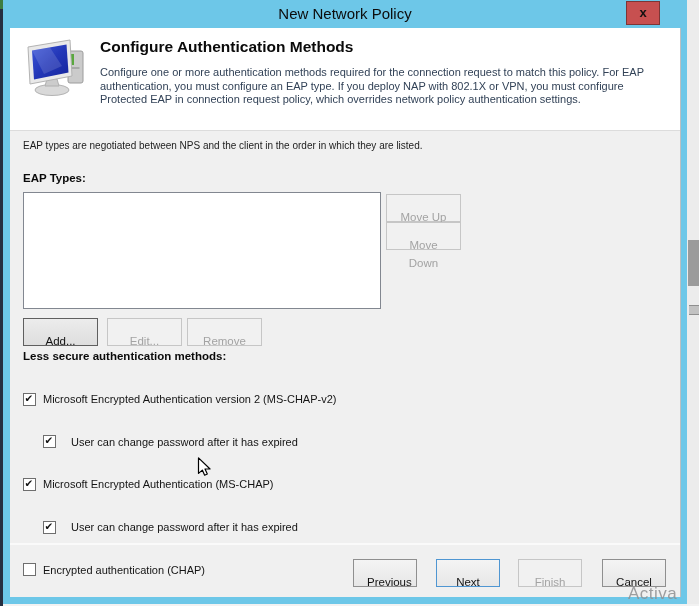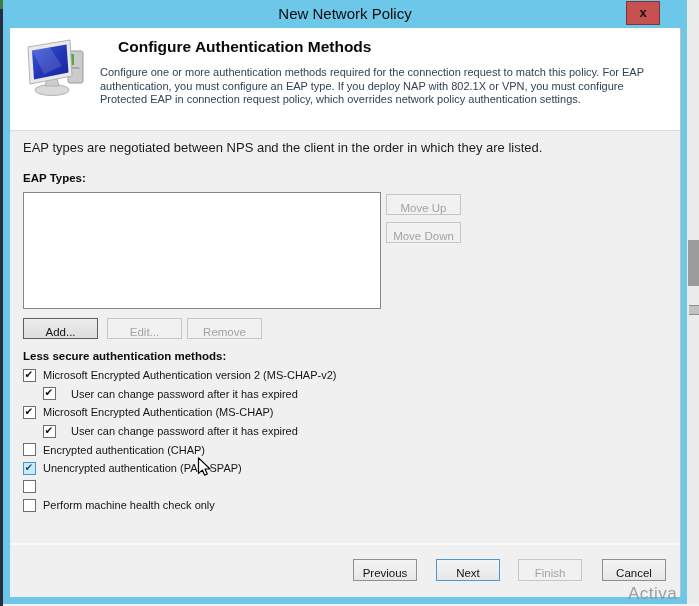--- a/index.html
+++ b/index.html
@@ -26,47 +26,47 @@
     font-size:13px;font-weight:bold;text-align:center;line-height:21px;cursor:default;
   }
   .content{
     position:absolute;left:7px;top:28px;width:670px;height:569px;background:#f0f0f0;
     border-right:1px solid rgba(90,100,110,.35);
   }
 
   
   .wiz-header{position:absolute;left:0;top:0;width:100%;height:102px;background:#ffffff;border-bottom:1px solid #dcdcdc;}
   .wiz-icon{position:absolute;left:12px;top:8px;width:68px;height:62px;}
-  .wiz-title{position:absolute;left:90px;top:10px;font-size:15.5px;font-weight:bold;color:#0a0a0a;margin-left:18px;}
+  .wiz-title{position:absolute;left:90px;top:10px;font-size:15.5px;font-weight:bold;color:#0a0a0a;}
   .wiz-desc{position:absolute;left:90px;top:38px;width:566px;font-size:11px;line-height:13.6px;color:#324257;}
 
   
-  .info-text{position:absolute;left:13px;top:112px;font-size:13px;color:#1c1c1c;}
+  .info-text{position:absolute;left:13px;top:112px;font-size:10px;color:#1c1c1c;}
   .eap-label{position:absolute;left:13px;top:144px;font-size:11.5px;font-weight:bold;color:#0a0a0a;}
   .eap-list{position:absolute;left:13px;top:164px;width:358px;height:117px;background:#ffffff;border:1px solid #828790;box-sizing:border-box;}
 
   .btn{
     position:absolute;width:75px;height:21px;box-sizing:border-box;
     background:linear-gradient(#f4f4f4,#e7e7e7);border:1px solid #8f8f8f;
     font-family:"Liberation Sans",sans-serif;font-size:11.5px;color:#141414;
-    text-align:center;line-height:18px;padding:4px;cursor:default;
+    text-align:center;line-height:18px;padding:13px;cursor:default;
   }
   .btn.disabled{border-color:#c6c6c6;color:#a3a3a3;background:#f1f1f1;}
   .btn.strong{border-color:#5f5f5f;background:linear-gradient(#ececec,#dedede);}
   .btn.focus-blue{border-color:#4f96d2;}
 
   .btn-moveup{left:376px;top:166px;}
   .btn-movedown{left:376px;top:194px;}
   .btn-add{left:13px;top:290px;}
   .btn-edit{left:97px;top:290px;}
   .btn-remove{left:177px;top:290px;}
 
   .less-label{position:absolute;left:13px;top:322px;font-size:11.5px;font-weight:bold;color:#0a0a0a;}
   .cb-list{position:absolute;left:13px;top:338px;width:620px;}
-  .cbrow{display:flex;align-items:center;height:18.6px;}
+  .cbrow{display:flex;align-items:center;height:18.6px;margin-top:24px;}
   .cbrow.indent{padding-left:20px;gap:8px;}
   .cbox{
     width:13px;height:13px;box-sizing:border-box;border:1px solid #6e6e6e;background:#fff;
     margin-right:7px;flex:0 0 auto;position:relative;
   }
   .cbox[data-state="checked"]::after{
     content:"\2714";position:absolute;left:0.5px;top:-2px;font-size:10.5px;color:#141414;
   }
   .cbox[data-state="checked-hot"]{border-color:#3e97d1;background:#cde9f8;}
   .cbox[data-state="checked-hot"]::after{

